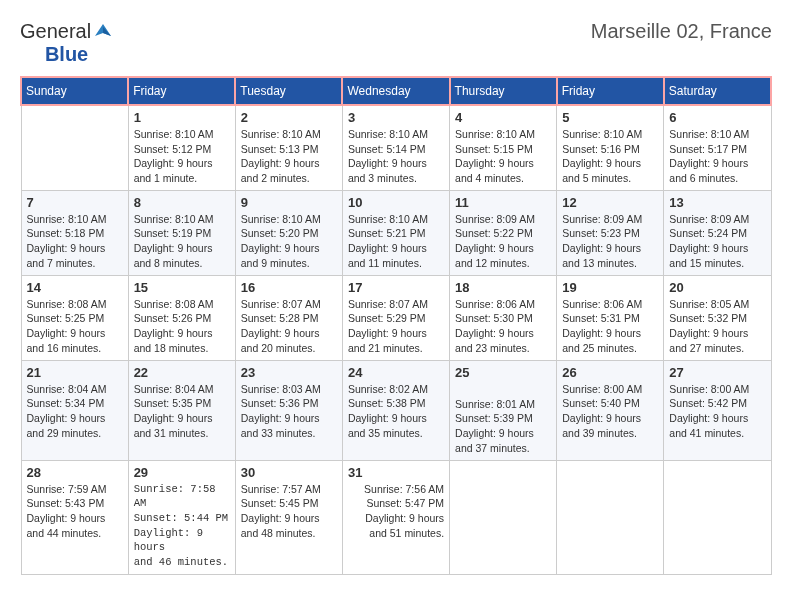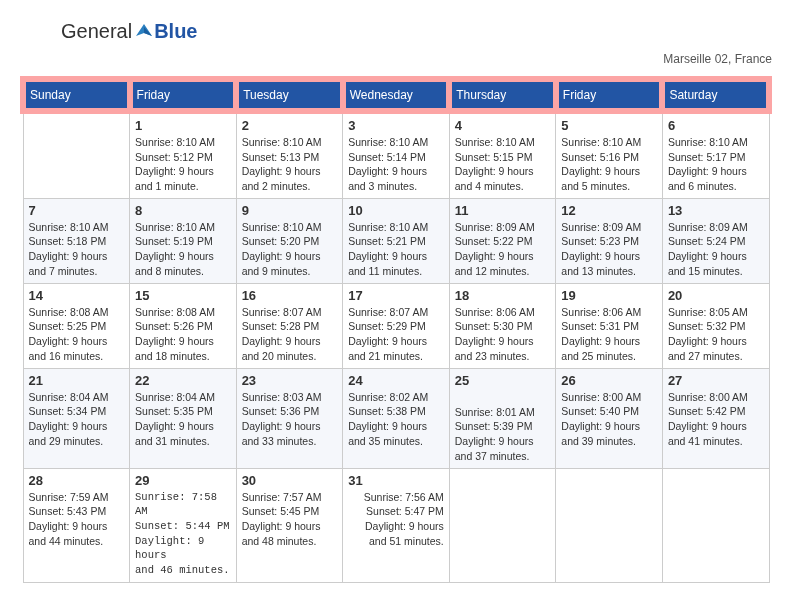--- a/index.html
+++ b/index.html
@@ -11,54 +11,52 @@
       padding: 20px;
     }
     .header {
       display: flex;
       justify-content: space-between;
       align-items: flex-start;
       margin-bottom: 10px;
     }
     .logo {
       display: flex;
-      flex-direction: row;
+      flex-direction: column;
       align-items: center;
-      margin-left: 41px;
     }
     .logo-line {
       display: flex;
       align-items: center;
     }
     .title-block {
       text-align: right;
     }
     .month-year {
       font-size: 36px;
       color: #333;
       font-weight: normal;
     }
     .location {
-      font-size: 12px;
+      font-size: 20px;
       color: #555;
-      margin-top: 32px;
     }
     table {
       width: 100%;
       border-collapse: collapse;
       font-size: 11px;
     }
     thead tr th {
       background: #2255a4;
       color: #fff;
       padding: 6px 4px;
       text-align: left;
       font-weight: normal;
       font-size: 12px;
-      border: 6px solid #fca5a5;
+      border: 2px solid #fca5a5;
     }
     tbody tr td {
       border: 1px solid #ccc;
       padding: 4px 5px;
       vertical-align: top;
       min-height: 70px;
       height: 85px;
       background: #fff;
       width: calc(100% / 7);
     }

